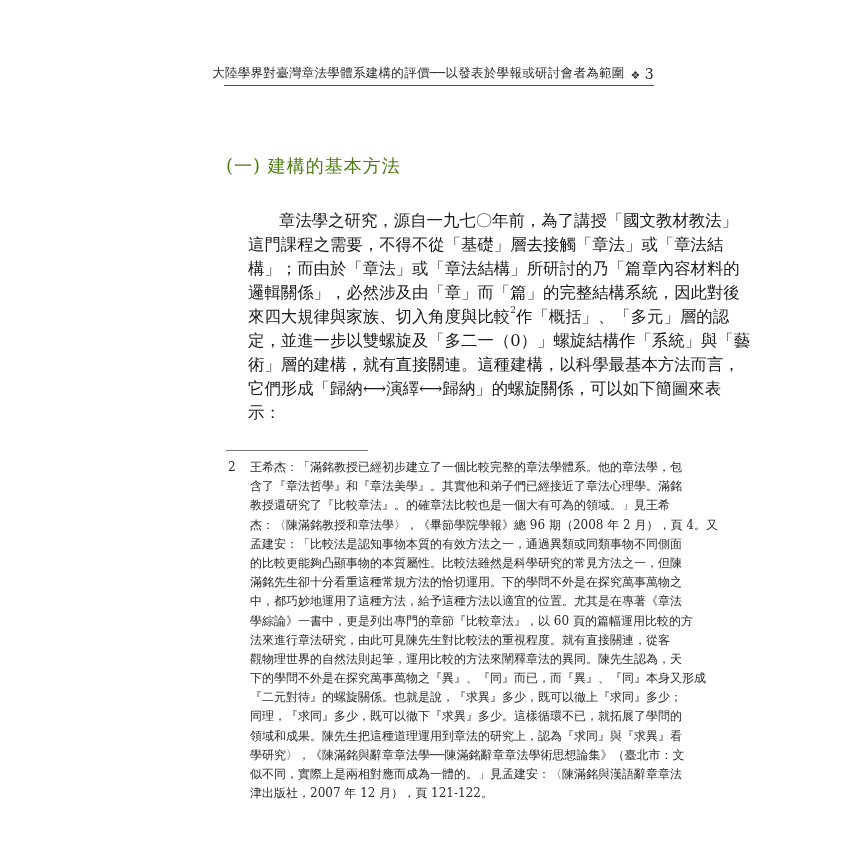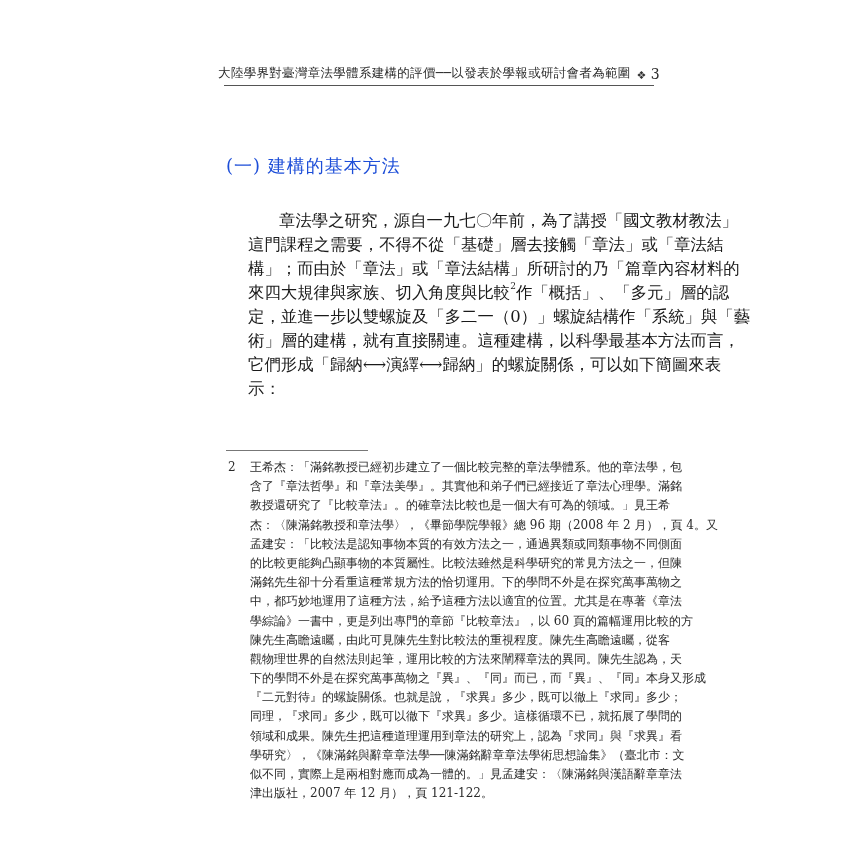--- a/index.html
+++ b/index.html
@@ -3,30 +3,30 @@
 <meta charset="utf-8">
 <style>
   html, body { margin:0; padding:0; }
   body {
     width:850px; height:850px; background:#ffffff; position:relative; overflow:hidden;
     font-family: "DejaVu Serif", "Liberation Serif", serif; color:#1a1a1a;
   }
   .header {
     position:absolute; left:224px; top:58px; width:430px; height:24px;
     font-size:12.5px; letter-spacing:0.3px; color:#2a2a2a; white-space:nowrap;
-    display:flex; align-items:flex-end; justify-content:center;
+    display:flex; align-items:flex-end; justify-content:flex-end;
   }
   .header .title { flex:1; text-align:left; }
   .header .orn { font-size:11px; margin:0 4px 0 6px; color:#333; }
   .header .pnum { font-size:14px; }
   .header-rule {
     position:absolute; left:224px; top:85px; width:430px; height:1px; background:#555;
   }
   .section-title {
-    position:absolute; left:226px; top:154px; font-size:18px; letter-spacing:1px; color:#1d4ed8;
+    position:absolute; left:226px; top:154px; font-size:18px; letter-spacing:1px; color:#4d7c0f;
   }
   .body-text {
     position:absolute; left:228px; top:209px; width:422px;
     font-size:16.4px; line-height:24px; color:#1a1a1a;
   }
   .body-text .line { white-space:nowrap; display:block; height:24px;margin-left:20px; }
   .body-text .indent { padding-left:31px; }
   sup { font-size:9px; vertical-align:top; line-height:10px; }
   .fn-rule {
     position:absolute; left:226px; top:450px; width:142px; height:1px; background:#777;
@@ -48,40 +48,41 @@
   <span class="pnum">3</span>
 </div>
 <div class="header-rule"></div>
 
 <div class="section-title">(一) 建構的基本方法</div>
 
 <div class="body-text">
   <span class="line indent">章法學之研究，源自一九七〇年前，為了講授「國文教材教法」</span>
   <span class="line">這門課程之需要，不得不從「基礎」層去接觸「章法」或「章法結</span>
   <span class="line">構」；而由於「章法」或「章法結構」所研討的乃「篇章內容材料的</span>
+  <span class="line">邏輯關係」，必然涉及由「章」而「篇」的完整結構系統，因此對後</span>
   <span class="line"><span>來四大規律與家族、切入角度與比較</span><sup>2</sup><span>作「概括」、「多元」層的認</span></span>
   <span class="line">定，並進一步以雙螺旋及「多二一（0）」螺旋結構作「系統」與「藝</span>
   <span class="line">術」層的建構，就有直接關連。這種建構，以科學最基本方法而言，</span>
   <span class="line">它們形成「歸納⟷演繹⟷歸納」的螺旋關係，可以如下簡圖來表</span>
   <span class="line">示：</span>
 </div>
 
 <div class="fn-rule"></div>
 
 <div class="footnote">
   <span class="row"><span class="num">2</span><span>王希杰：「滿銘教授已經初步建立了一個比較完整的章法學體系。他的章法學，包</span></span>
   <span class="row cont">含了『章法哲學』和『章法美學』。其實他和弟子們已經接近了章法心理學。滿銘</span>
   <span class="row cont">教授還研究了『比較章法』。的確章法比較也是一個大有可為的領域。」見王希</span>
   <span class="row cont">杰：〈陳滿銘教授和章法學〉，《畢節學院學報》總 96 期（2008 年 2 月），頁 4。又</span>
   <span class="row cont">孟建安：「比較法是認知事物本質的有效方法之一，通過異類或同類事物不同側面</span>
   <span class="row cont">的比較更能夠凸顯事物的本質屬性。比較法雖然是科學研究的常見方法之一，但陳</span>
   <span class="row cont">滿銘先生卻十分看重這種常規方法的恰切運用。下的學問不外是在探究萬事萬物之</span>
   <span class="row cont">中，都巧妙地運用了這種方法，給予這種方法以適宜的位置。尤其是在專著《章法</span>
   <span class="row cont">學綜論》一書中，更是列出專門的章節『比較章法』，以 60 頁的篇幅運用比較的方</span>
-  <span class="row cont">陳先生高瞻遠矚，由此可見陳先生對比較法的重視程度。陳先生高瞻遠矚，從客</span>
+  <span class="row cont">法來進行章法研究，由此可見陳先生對比較法的重視程度。就有直接關連，從客</span>
   <span class="row cont">觀物理世界的自然法則起筆，運用比較的方法來闡釋章法的異同。陳先生認為，天</span>
   <span class="row cont">下的學問不外是在探究萬事萬物之『異』、『同』而已，而『異』、『同』本身又形成</span>
   <span class="row cont">『二元對待』的螺旋關係。也就是說，『求異』多少，既可以徹上『求同』多少；</span>
   <span class="row cont">同理，『求同』多少，既可以徹下『求異』多少。這樣循環不已，就拓展了學問的</span>
   <span class="row cont">領域和成果。陳先生把這種道理運用到章法的研究上，認為『求同』與『求異』看</span>
   <span class="row cont">學研究〉，《陳滿銘與辭章章法學──陳滿銘辭章章法學術思想論集》（臺北市：文</span>
   <span class="row cont">似不同，實際上是兩相對應而成為一體的。」見孟建安：〈陳滿銘與漢語辭章章法</span>
   <span class="row cont">津出版社，2007 年 12 月），頁 121-122。</span>
 </div>
 

